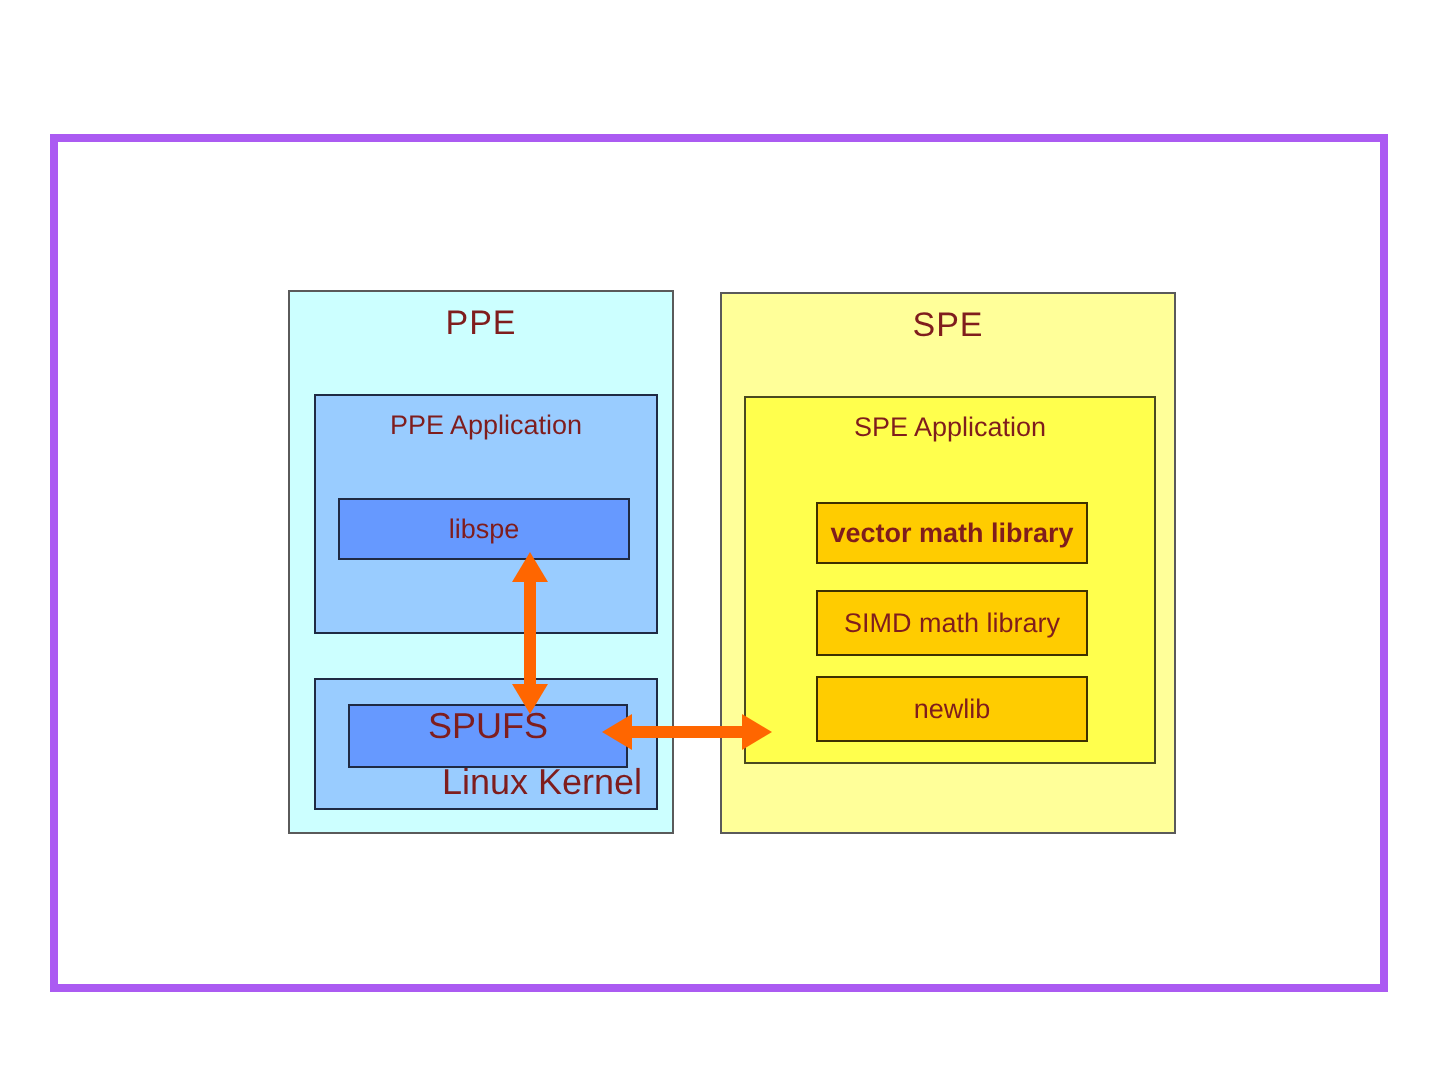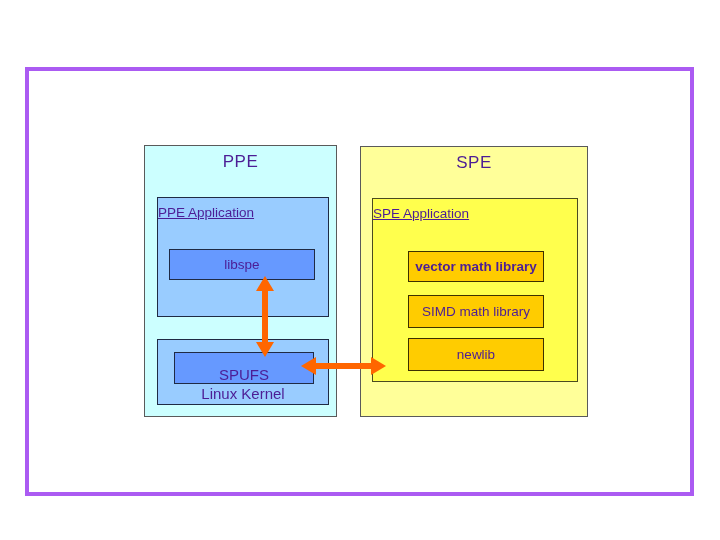--- a/index.html
+++ b/index.html
@@ -2,21 +2,21 @@
 <html><head>
 <meta charset="utf-8">
 <style>
   html, body { margin: 0; padding: 0; background: #ffffff; }
   #stage {
     position: relative;
     width: 720px;
     height: 540px;
     background: #ffffff;
     font-family: "Liberation Sans", sans-serif;
-    color: #4c1d95;
+    color: #7f1d1d;
     overflow: hidden;
   }
   
   #frame {
     position: absolute;
     left: 25px; top: 67px;
     width: 669px; height: 429px;
     border: 4px solid #AB5BF2;
     box-sizing: border-box;
   }
@@ -28,42 +28,42 @@
   }
   .group-title {
     display: block; text-align: center;
     margin-top: 6px; font-size: 17px; letter-spacing: 0.5px;
   }
   #ppe-app-box {
     left: 12px; top: 51px; width: 172px; height: 120px;
     background: #99CCFF; border: 1px solid #1f2a44;
   }
   .section-label {
-    display: block; 
-    margin-top: 7px; font-size: 13.5px; text-decoration: underline;
+    display: block; text-align: center;
+    margin-top: 7px; font-size: 13.5px;
   }
   #libspe-box {
     left: 11px; top: 51px; width: 146px; height: 31px;
     background: #6699FF; border: 1px solid #1f2a44;
     display: flex; align-items: center; justify-content: center;
     font-size: 13.5px;
   }
   #kernel-box {
     left: 12px; top: 193px; width: 172px; height: 66px;
     background: #99CCFF; border: 1px solid #1f2a44;
   }
   #spufs-box {
     left: 16px; top: 12px; width: 140px; height: 32px;
     background: #6699FF; border: 1px solid #1f2a44;
-    display: flex; align-items: flex-end; justify-content: center;
-    font-size: 15px;
+    display: flex; align-items: flex-start; justify-content: center;
+    font-size: 18px;
   }
   #kernel-label {
     position: absolute; left: 0; bottom: 2px; width: 100%;
-    text-align: center; font-size: 15px;
+    text-align: center; font-size: 18px; padding-left: 28px;
   }
   
   #spe-box {
     left: 360px; top: 146px; width: 228px; height: 271px;
     background: #FFFF99; border: 1px solid #5a5a5a;
   }
   #spe-app-box {
     left: 11px; top: 51px; width: 206px; height: 184px;
     background: #FFFF4D; border: 1px solid #4a4a20;
   }

